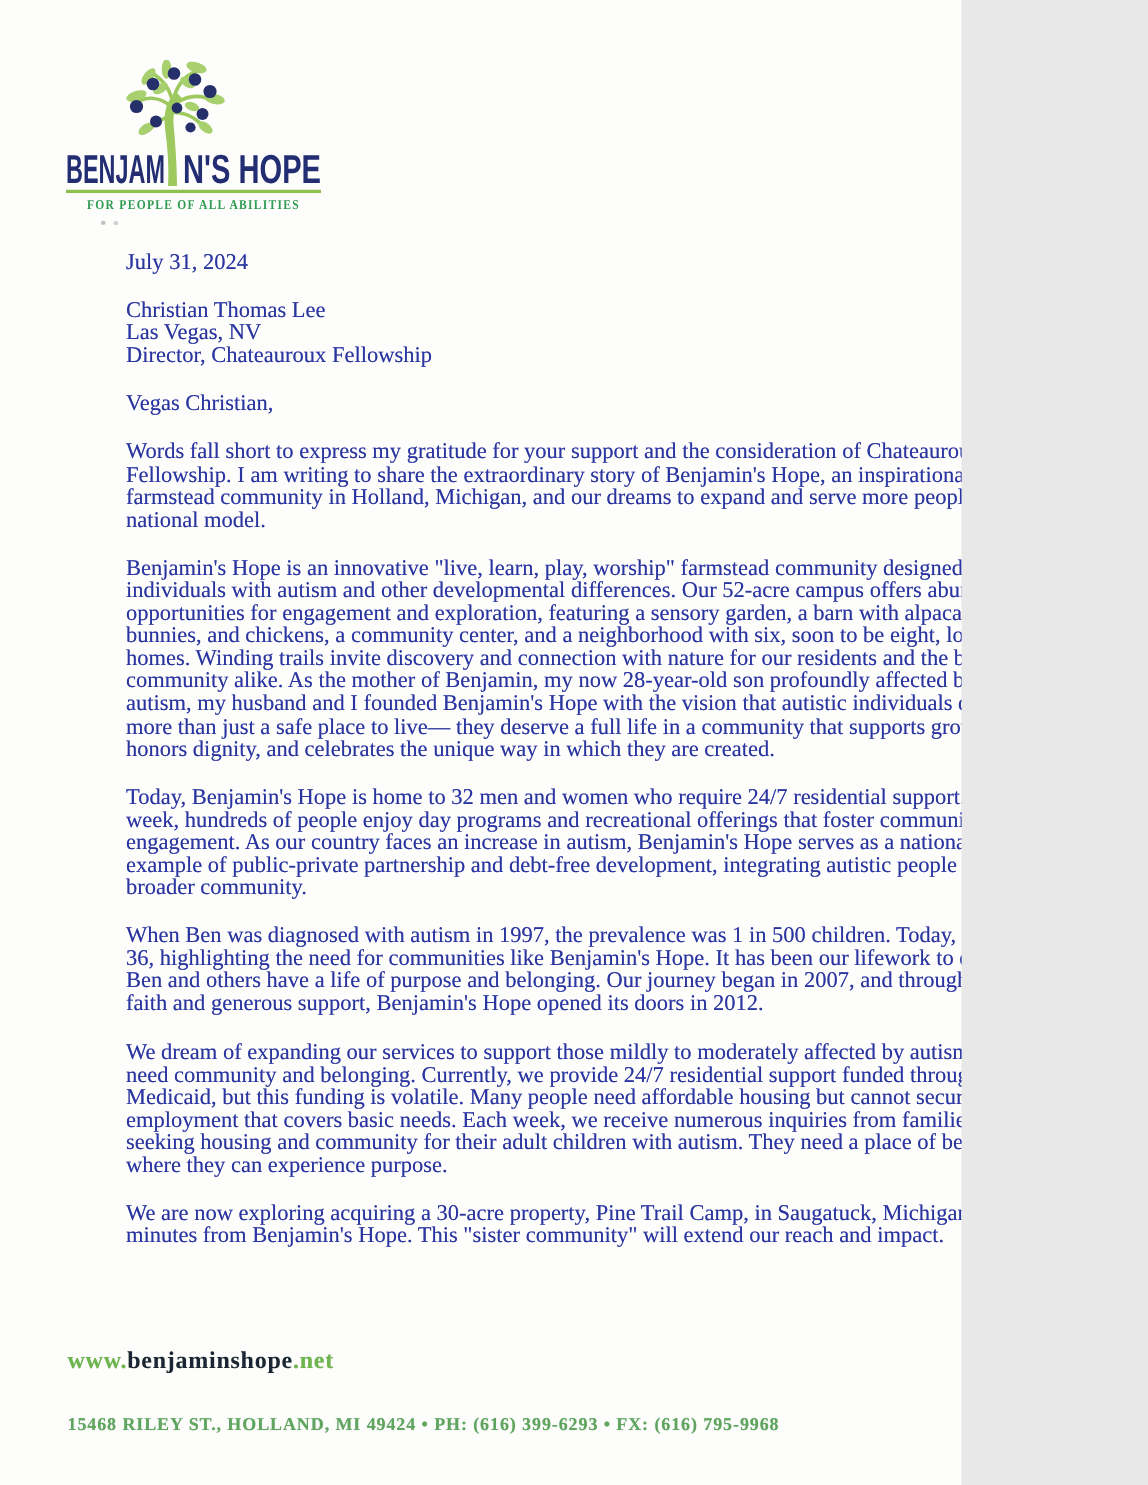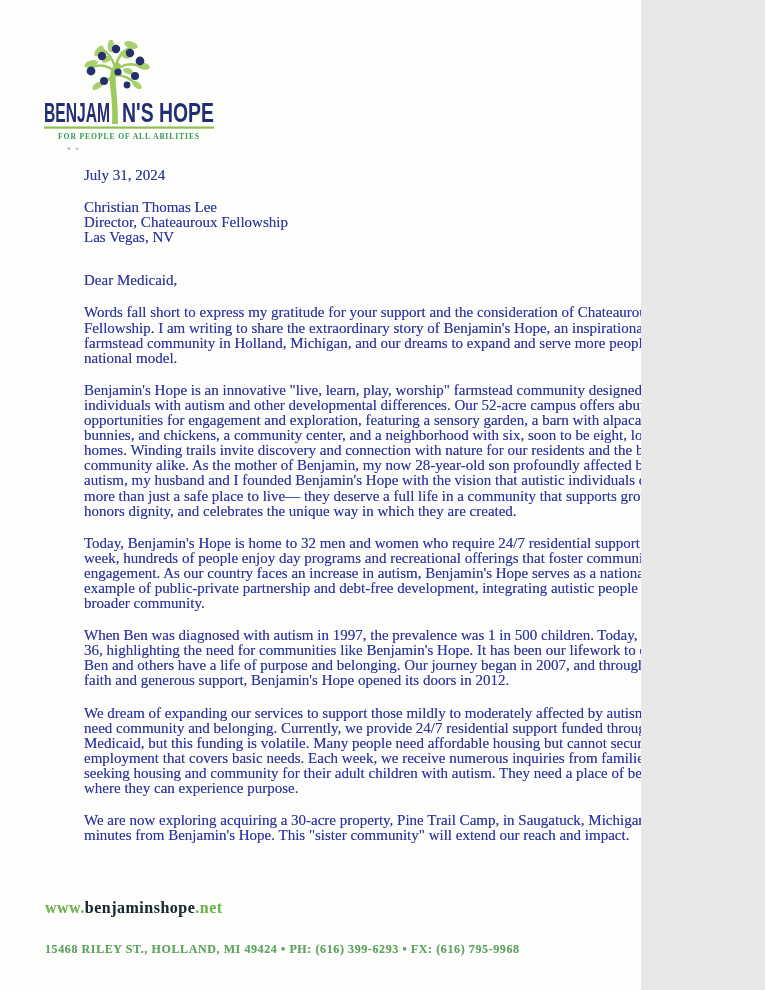--- a/index.html
+++ b/index.html
@@ -19,21 +19,21 @@
   }
   
   .letter-body{
     position:absolute;left:84px;top:168px;width:610px;
     font-size:15px;line-height:15.1px;
     color:var(--ink_blue,#2a35a0);
     text-shadow:0 0 .4px rgba(42,53,160,.55);
   }
   .letter-body p{margin:0 0 17px 0;}
   .date-line{margin:0 0 32px 0;}
-  .recipient-block{margin:0 0 28px 0;}
+  .recipient-block{margin:0 0 17px 0;}
   .salutation{margin:0 0 10px 0;}
   
   .footer-website{
     position:absolute;left:45px;top:899px;
     font-size:16px;font-weight:bold;letter-spacing:.5px;
     font-family:"Liberation Serif",serif;
     text-shadow:0 0 .5px rgba(80,140,80,.4);
   }
   .footer-website .green{color:var(--footer_green,#6db54c);}
   .footer-website .dark{color:var(--footer_dark,#1b2533);}
@@ -106,25 +106,25 @@
     </svg>
   </div>
 
   <div class="scan-artifact"></div>
 
   <div class="letter-body">
     <p class="date-line">July 31, 2024</p>
 
     <div class="recipient-block">
       <div>Christian Thomas Lee</div>
+      <div>Las Vegas, NV</div>
       <div>Director, Chateauroux Fellowship</div>
-      <div>Las Vegas, NV</div>
     </div>
 
-    <p class="salutation">Dear Medicaid,</p>
+    <p class="salutation">Vegas Christian,</p>
 
     <p>Words fall short to express my gratitude for your support and the consideration of Chateauroux Fellowship. I am writing to share the extraordinary story of Benjamin's Hope, an inspirational farmstead community in Holland, Michigan, and our dreams to expand and serve more people as a national model.</p>
     <p>Benjamin's Hope is an innovative "live, learn, play, worship" farmstead community designed for individuals with autism and other developmental differences. Our 52-acre campus offers abundant opportunities for engagement and exploration, featuring a sensory garden, a barn with alpacas, bunnies, and chickens, a community center, and a neighborhood with six, soon to be eight, lovely homes. Winding trails invite discovery and connection with nature for our residents and the broader community alike. As the mother of Benjamin, my now 28-year-old son profoundly affected by autism, my husband and I founded Benjamin's Hope with the vision that autistic individuals deserve more than just a safe place to live— they deserve a full life in a community that supports growth, honors dignity, and celebrates the unique way in which they are created.</p>
     <p>Today, Benjamin's Hope is home to 32 men and women who require 24/7 residential support. Each week, hundreds of people enjoy day programs and recreational offerings that foster community engagement. As our country faces an increase in autism, Benjamin's Hope serves as a national example of public-private partnership and debt-free development, integrating autistic people into the broader community.</p>
     <p>When Ben was diagnosed with autism in 1997, the prevalence was 1 in 500 children. Today, it's 1 in 36, highlighting the need for communities like Benjamin's Hope. It has been our lifework to ensure Ben and others have a life of purpose and belonging. Our journey began in 2007, and through bold faith and generous support, Benjamin's Hope opened its doors in 2012.</p>
     <p>We dream of expanding our services to support those mildly to moderately affected by autism who need community and belonging. Currently, we provide 24/7 residential support funded through Medicaid, but this funding is volatile. Many people need affordable housing but cannot secure employment that covers basic needs. Each week, we receive numerous inquiries from families seeking housing and community for their adult children with autism. They need a place of belonging where they can experience purpose.</p>
     <p>We are now exploring acquiring a 30-acre property, Pine Trail Camp, in Saugatuck, Michigan, just 15 minutes from Benjamin's Hope. This "sister community" will extend our reach and impact.</p>
   </div>
 
   <div class="footer-website">

